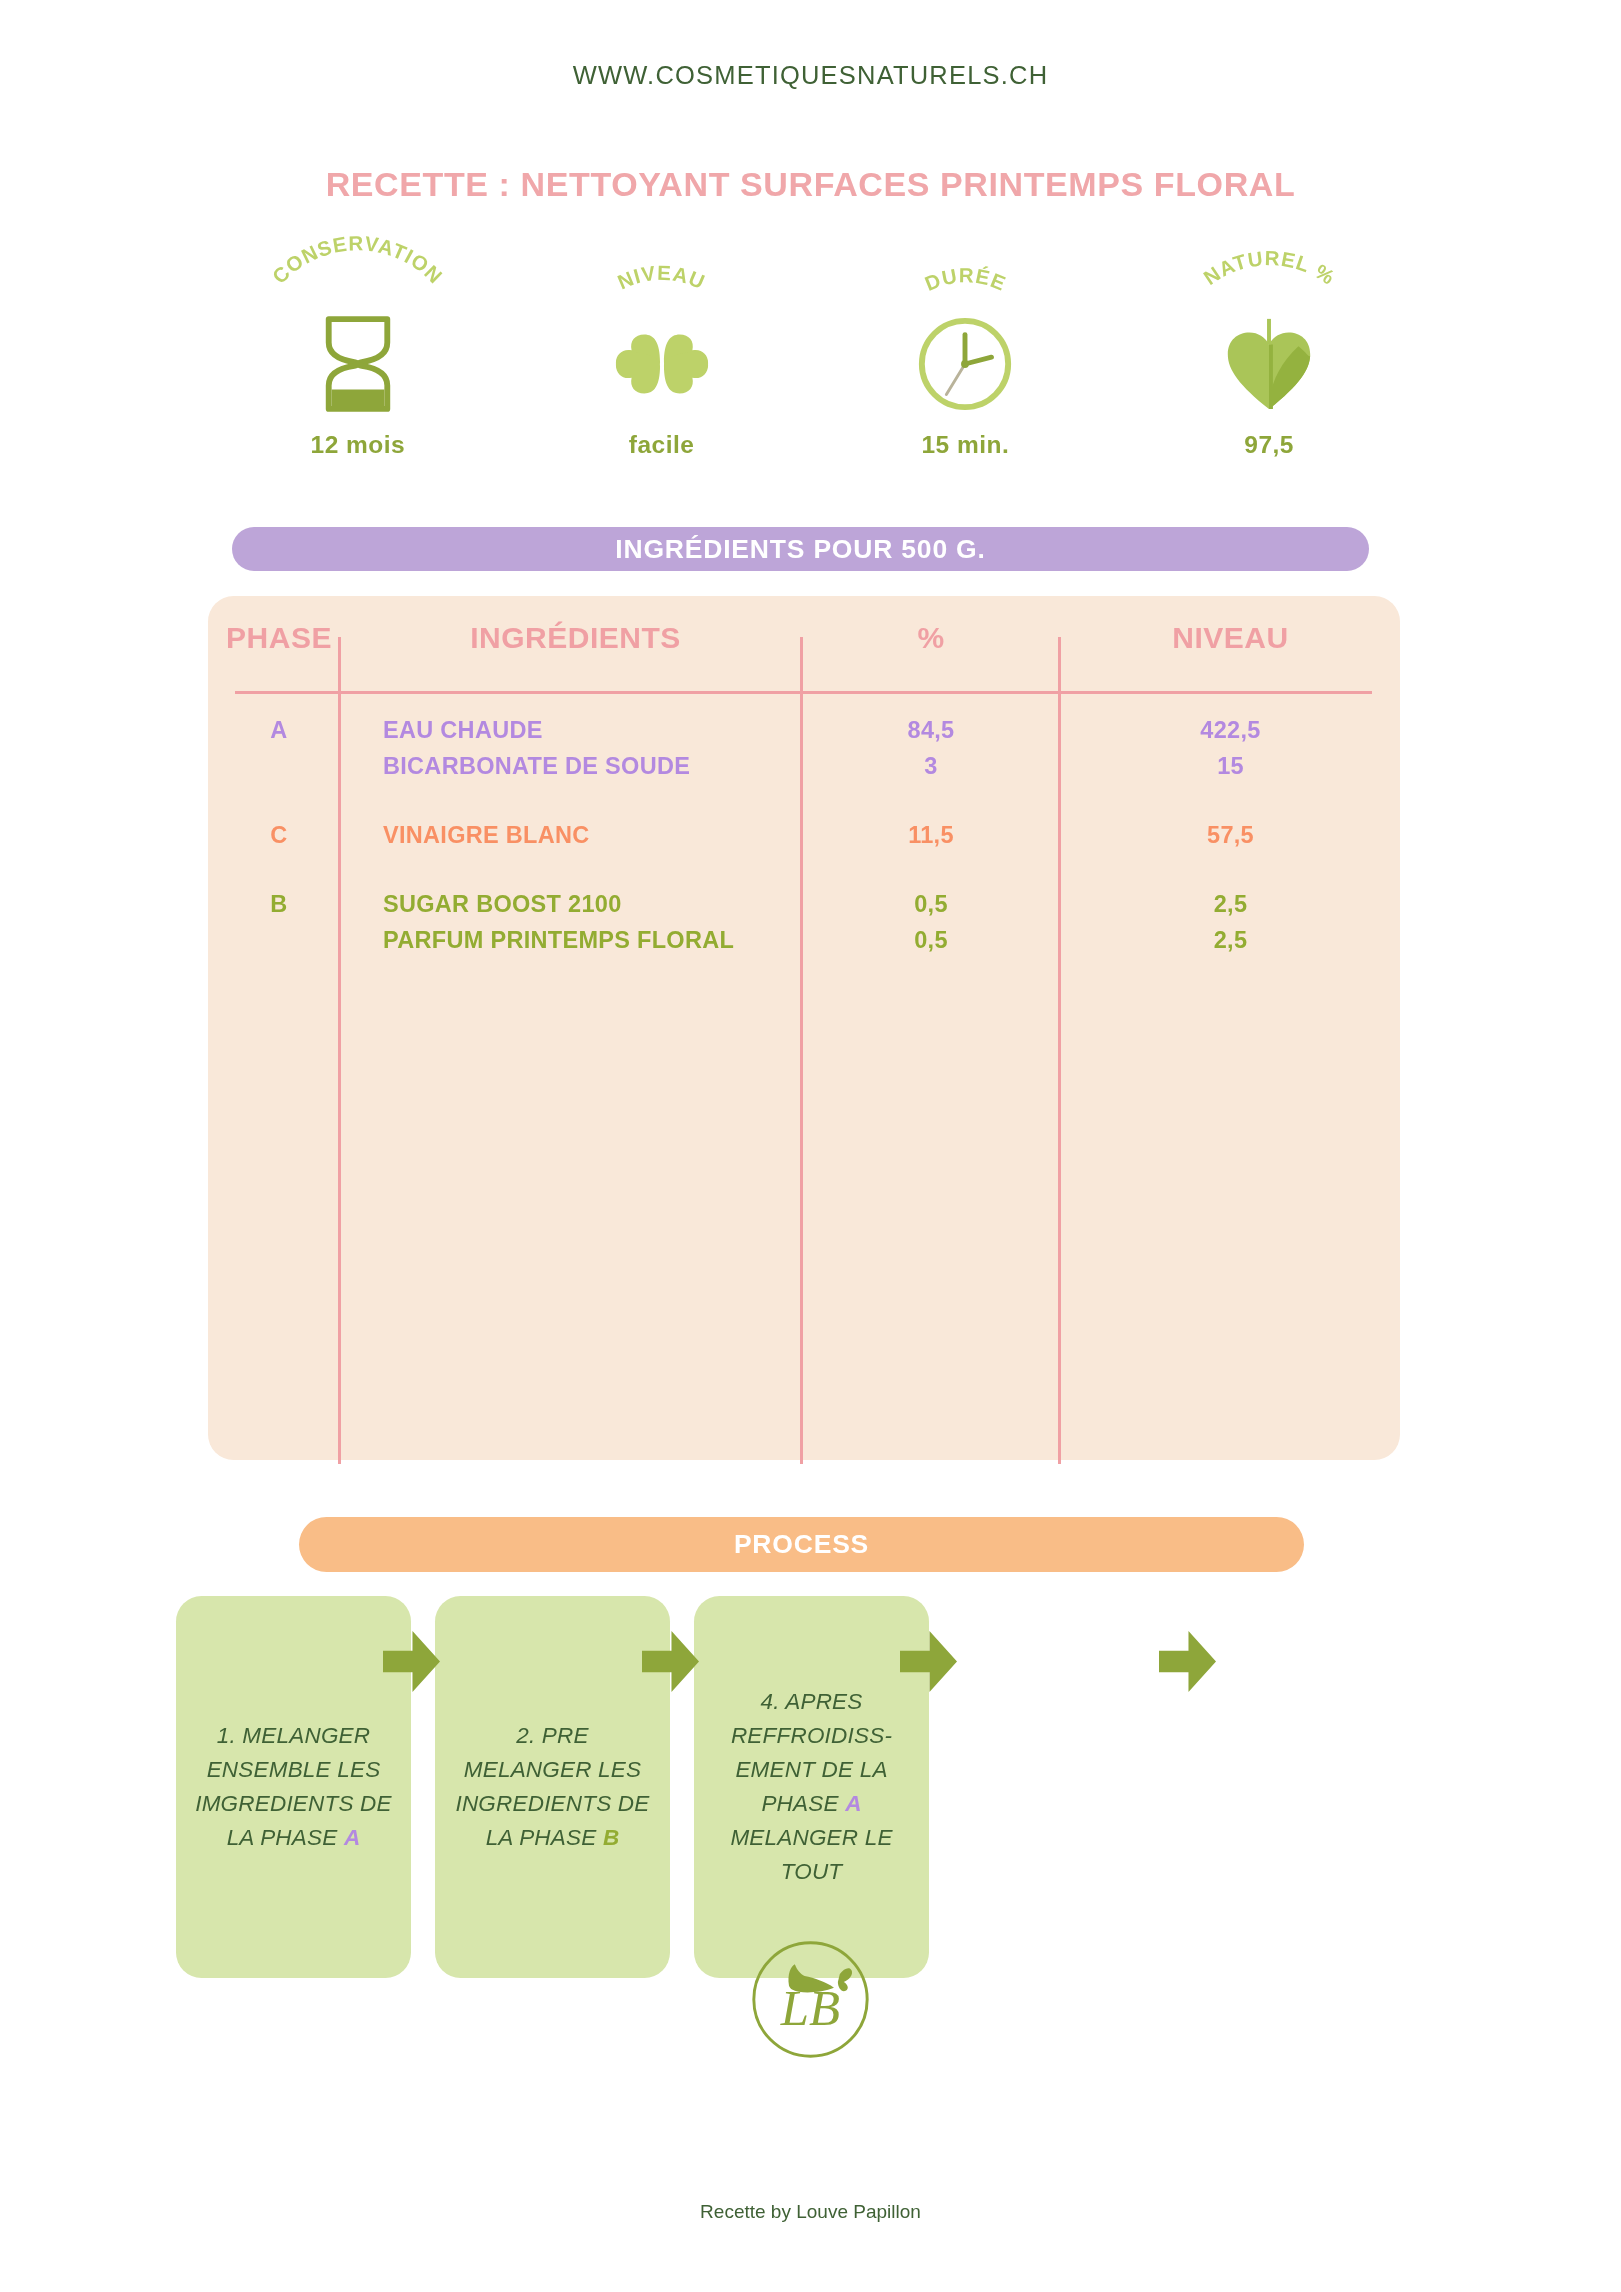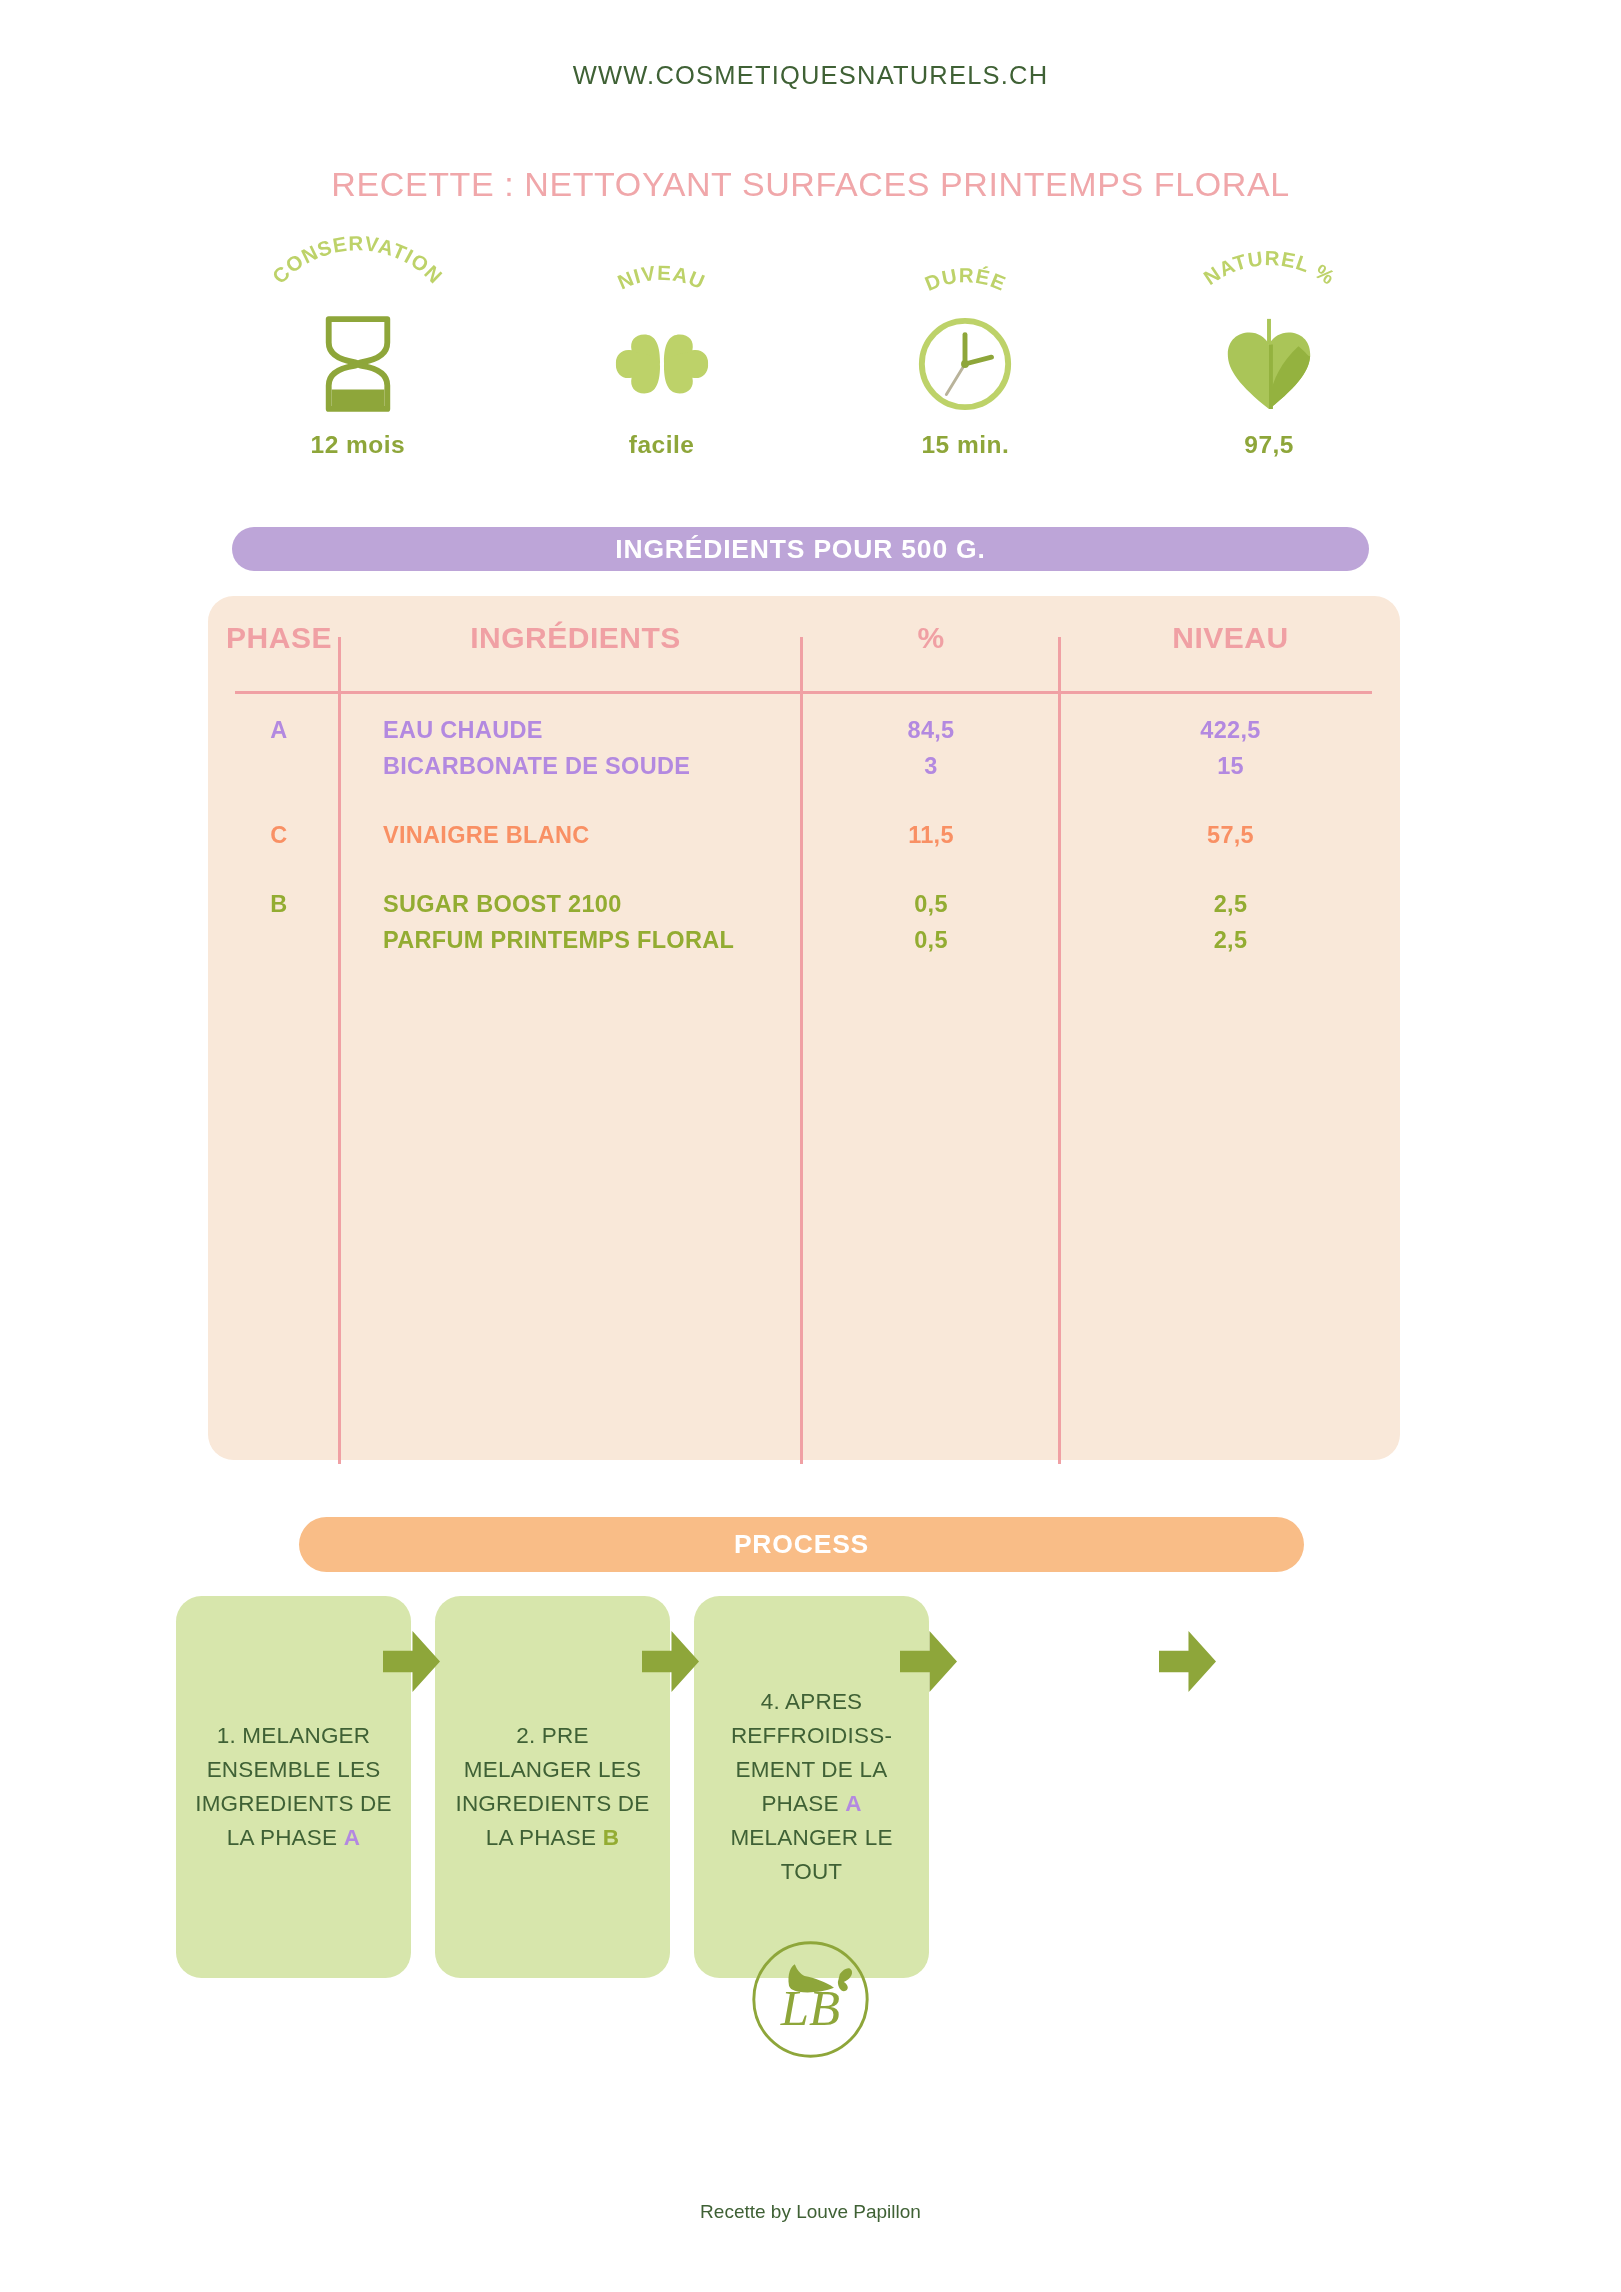--- a/index.html
+++ b/index.html
@@ -23,21 +23,21 @@
     font-size: 25.5px;
     letter-spacing: 1.2px;
     color: #3f6135;
     font-weight: 400;
   }
   .recipe-title {
     position: absolute;
     top: 165px; left: 0; width: 100%;
     text-align: center;
     font-size: 34px;
-    font-weight: normal;
+    font-weight: bold;
     letter-spacing: 0.6px;
     color: #f0a7aa;
   }
 
   
   .badges {
     position: absolute;
     top: 243px; left: 206px;
     width: 1215px;
     height: 225px;
@@ -177,20 +177,21 @@
     top: 0;
     width: 235px;
     height: 382px;
     background: #d7e6ac;
     border-radius: 25.5px;
     display: flex;
     align-items: center;
     justify-content: center;
     box-sizing: border-box;
     padding: 0 15.7px;
+    font-style: italic;
   }
   .step p {
     margin: 0;
     text-align: center;
     font-size: 22.5px;
     line-height: 34px;
     color: #3f6135;
     letter-spacing: 0.2px;
   }
   .step:nth-child(1) { left: 0px; }

